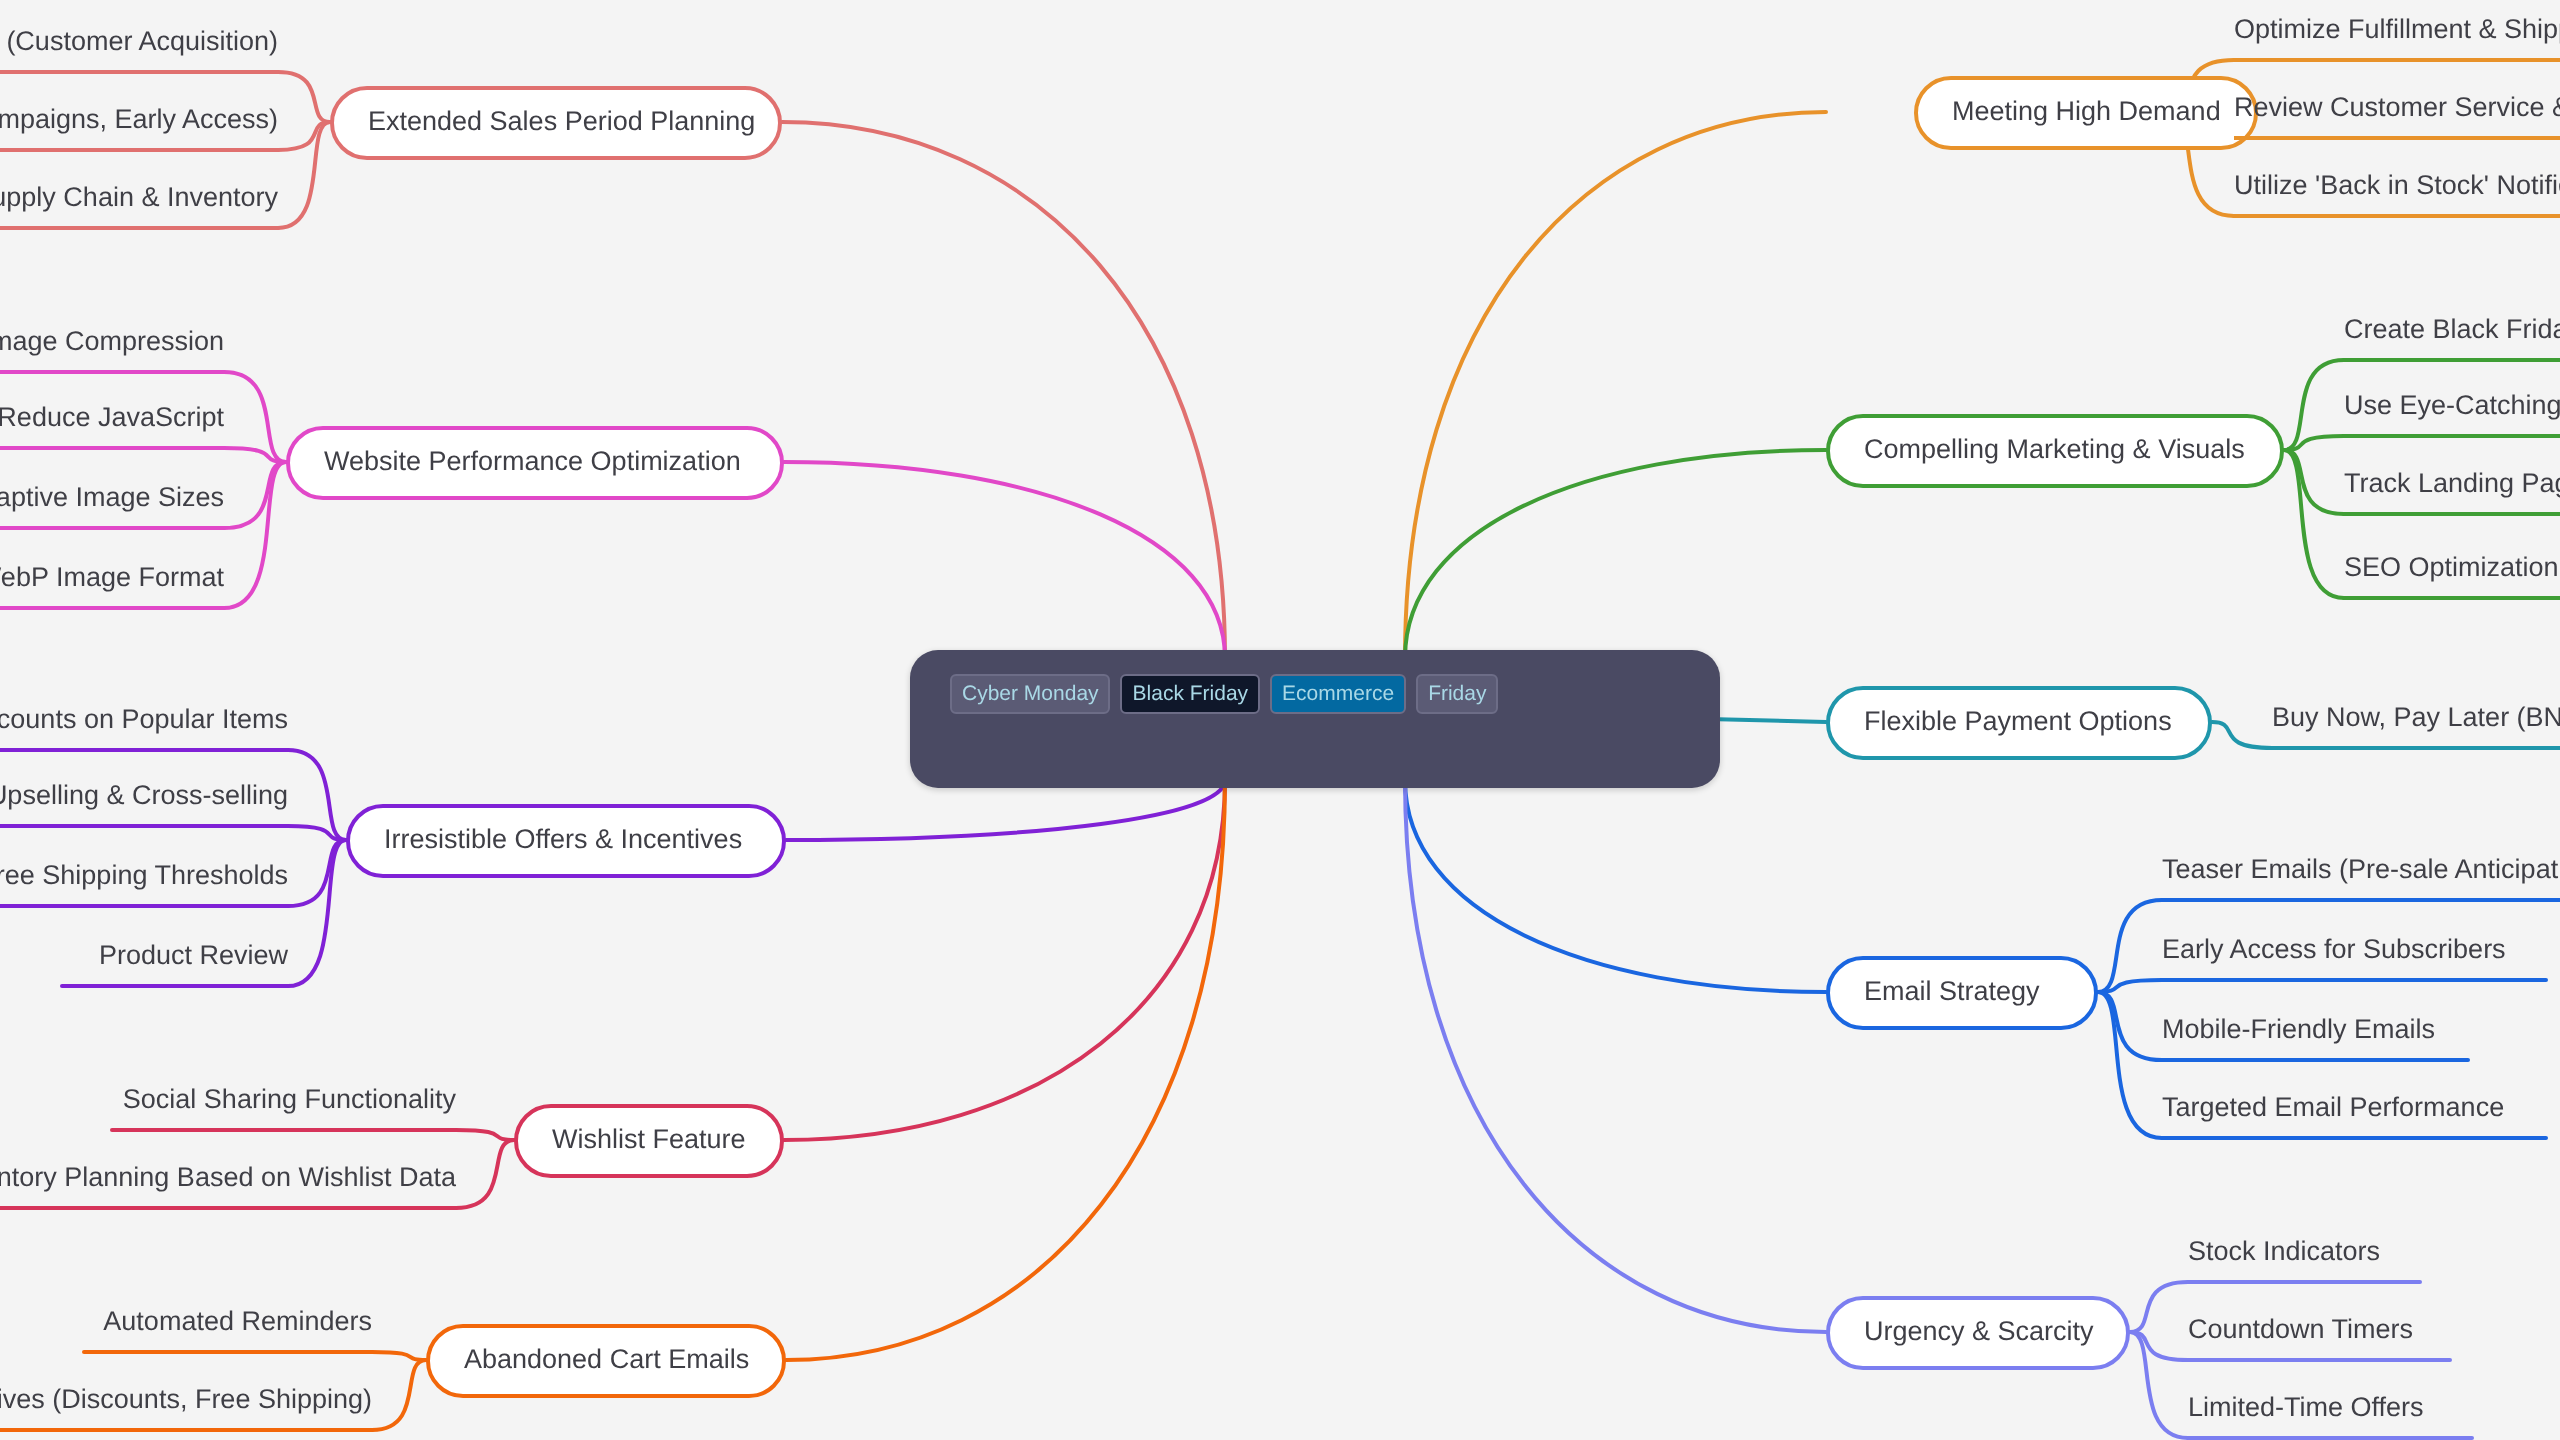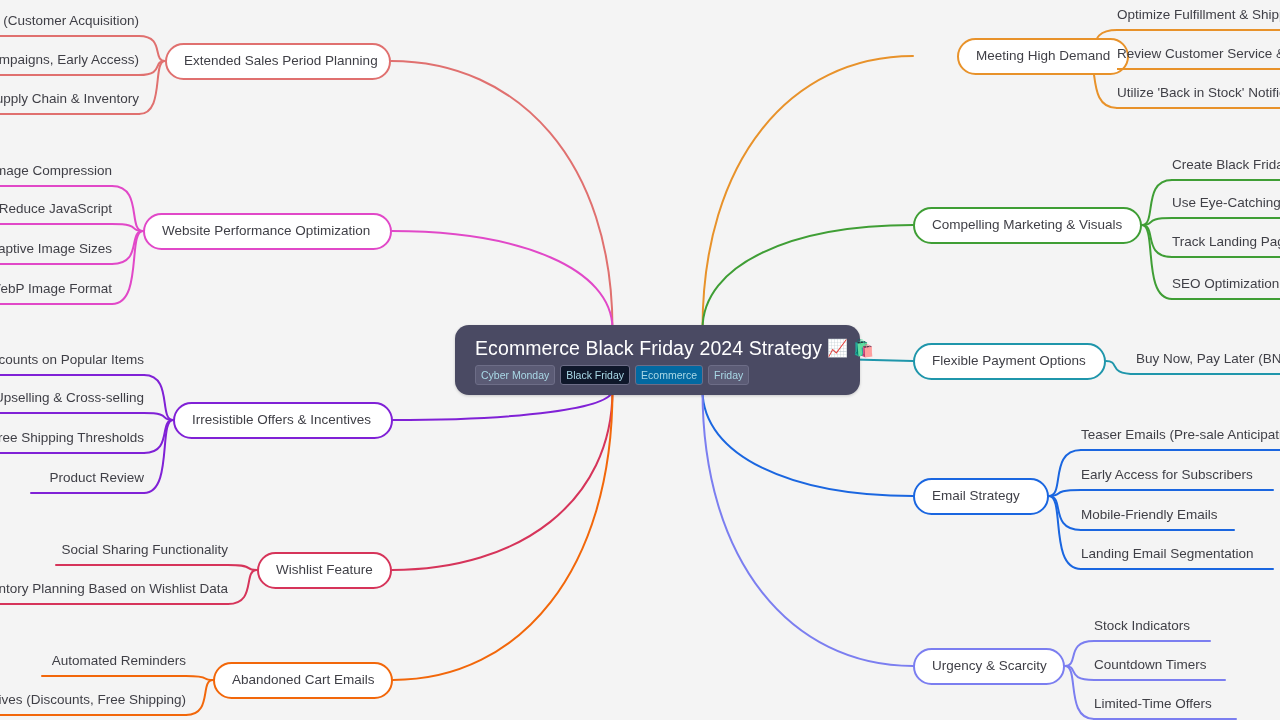--- a/index.html
+++ b/index.html
@@ -161,25 +161,20 @@
       <path d="M-40,604 L228,604" stroke="#d6345a" stroke-width="2" fill="none" stroke-linecap="round"></path>
       <path d="M257,570 C242.5,570 257,604 228,604" stroke="#d6345a" stroke-width="2" fill="none" stroke-linecap="round"></path>
       <path d="M612.5,390 C612.5,569.8 520.31,680 393,680" stroke="#f2670a" stroke-width="2" fill="none" stroke-linecap="round"></path>
       <path d="M42,676 L186,676" stroke="#f2670a" stroke-width="2" fill="none" stroke-linecap="round"></path>
       <path d="M213,680 C199.5,680 213,676 186,676" stroke="#f2670a" stroke-width="2" fill="none" stroke-linecap="round"></path>
       <path d="M-62,715 L186,715" stroke="#f2670a" stroke-width="2" fill="none" stroke-linecap="round"></path>
       <path d="M213,680 C199.5,680 213,715 186,715" stroke="#f2670a" stroke-width="2" fill="none" stroke-linecap="round"></path>
     </svg>
 
   <div class="node root" id="root-node" style="left: 455px; top: 325px; width: 405px; min-height: 69px; background: rgb(74, 74, 99);">
-    <div class="root-title">
-      <span>Ecommerce Black Friday 2024 Strategy</span>
-      <span class="root-emoji">📈</span>
-      <span class="root-emoji">🛍️</span>
-    </div>
     <div class="root-tags" id="root-tags">
         <span class="tag" style="background: rgb(91, 91, 117); color: rgb(169, 216, 230);">Cyber Monday</span>
         <span class="tag" style="background: #0f172a; color: rgb(169, 216, 230);">Black Friday</span>
         <span class="tag" style="background: #0369a1; color: rgb(169, 216, 230);">Ecommerce</span>
         <span class="tag" style="background: rgb(91, 91, 117); color: rgb(169, 216, 230);">Friday</span>
       </div>
   </div>
 
   <div id="nodes">
       <div class="node branch" style="left: 957px; top: 38px; width: 172px; border-color: rgb(232, 146, 42);"><span>Meeting High Demand</span></div>
@@ -190,21 +185,21 @@
       <div class="node leaf right" style="width: 228px; top: 158px; border-bottom-color: rgb(63, 158, 53); left: 1172px;"><span>Create Black Friday Landing Pages</span></div>
       <div class="node leaf right" style="width: 175px; top: 196px; border-bottom-color: rgb(63, 158, 53); left: 1172px;"><span>Use Eye-Catching Visuals</span></div>
       <div class="node leaf right" style="width: 215px; top: 235px; border-bottom-color: rgb(63, 158, 53); left: 1172px;"><span>Track Landing Page Performance</span></div>
       <div class="node leaf right" style="width: 125px; top: 277px; border-bottom-color: rgb(63, 158, 53); left: 1172px;"><span>SEO Optimization</span></div>
       <div class="node branch" style="left: 913px; top: 343px; width: 193px; border-color: rgb(31, 150, 171);"><span>Flexible Payment Options</span></div>
       <div class="node leaf right" style="width: 185px; top: 352px; border-bottom-color: rgb(31, 150, 171); left: 1136px;"><span>Buy Now, Pay Later (BNPL)</span></div>
       <div class="node branch" style="left: 913px; top: 478px; width: 136px; border-color: rgb(26, 102, 224);"><span>Email Strategy</span></div>
       <div class="node leaf right" style="width: 238px; top: 428px; border-bottom-color: rgb(26, 102, 224); left: 1081px;"><span>Teaser Emails (Pre-sale Anticipation)</span></div>
       <div class="node leaf right" style="width: 192px; top: 468px; border-bottom-color: rgb(26, 102, 224); left: 1081px;"><span>Early Access for Subscribers</span></div>
       <div class="node leaf right" style="width: 153px; top: 508px; border-bottom-color: rgb(26, 102, 224); left: 1081px;"><span>Mobile-Friendly Emails</span></div>
-      <div class="node leaf right" style="width: 192px; top: 547px; border-bottom-color: rgb(26, 102, 224); left: 1081px;"><span>Landing Email Segmentation</span></div>
+      <div class="node leaf right" style="width: 192px; top: 547px; border-bottom-color: rgb(26, 102, 224); left: 1081px;"><span>Targeted Email Performance</span></div>
       <div class="node branch" style="left: 913px; top: 648px; width: 152px; border-color: rgb(123, 126, 240);"><span>Urgency &amp; Scarcity</span></div>
       <div class="node leaf right" style="width: 116px; top: 619px; border-bottom-color: rgb(123, 126, 240); left: 1094px;"><span>Stock Indicators</span></div>
       <div class="node leaf right" style="width: 131px; top: 658px; border-bottom-color: rgb(123, 126, 240); left: 1094px;"><span>Countdown Timers</span></div>
       <div class="node leaf right" style="width: 142px; top: 697px; border-bottom-color: rgb(123, 126, 240); left: 1094px;"><span>Limited-Time Offers</span></div>
       <div class="node branch" style="left: 165px; top: 43px; width: 226px; border-color: rgb(224, 112, 111);"><span>Extended Sales Period Planning</span></div>
       <div class="node leaf left" style="width: 220px; top: 14px; border-bottom-color: rgb(224, 112, 111); left: -81px;"><span>Plan Ahead (Customer Acquisition)</span></div>
       <div class="node leaf left" style="width: 296px; top: 53px; border-bottom-color: rgb(224, 112, 111); left: -157px;"><span>Schedule Campaigns (Campaigns, Early Access)</span></div>
       <div class="node leaf left" style="width: 216px; top: 92px; border-bottom-color: rgb(224, 112, 111); left: -77px;"><span>Prepare Supply Chain &amp; Inventory</span></div>
       <div class="node branch" style="left: 143px; top: 213px; width: 249px; border-color: rgb(225, 72, 200);"><span>Website Performance Optimization</span></div>
       <div class="node leaf left" style="width: 185px; top: 164px; border-bottom-color: rgb(225, 72, 200); left: -73px;"><span>Enable Image Compression</span></div>

